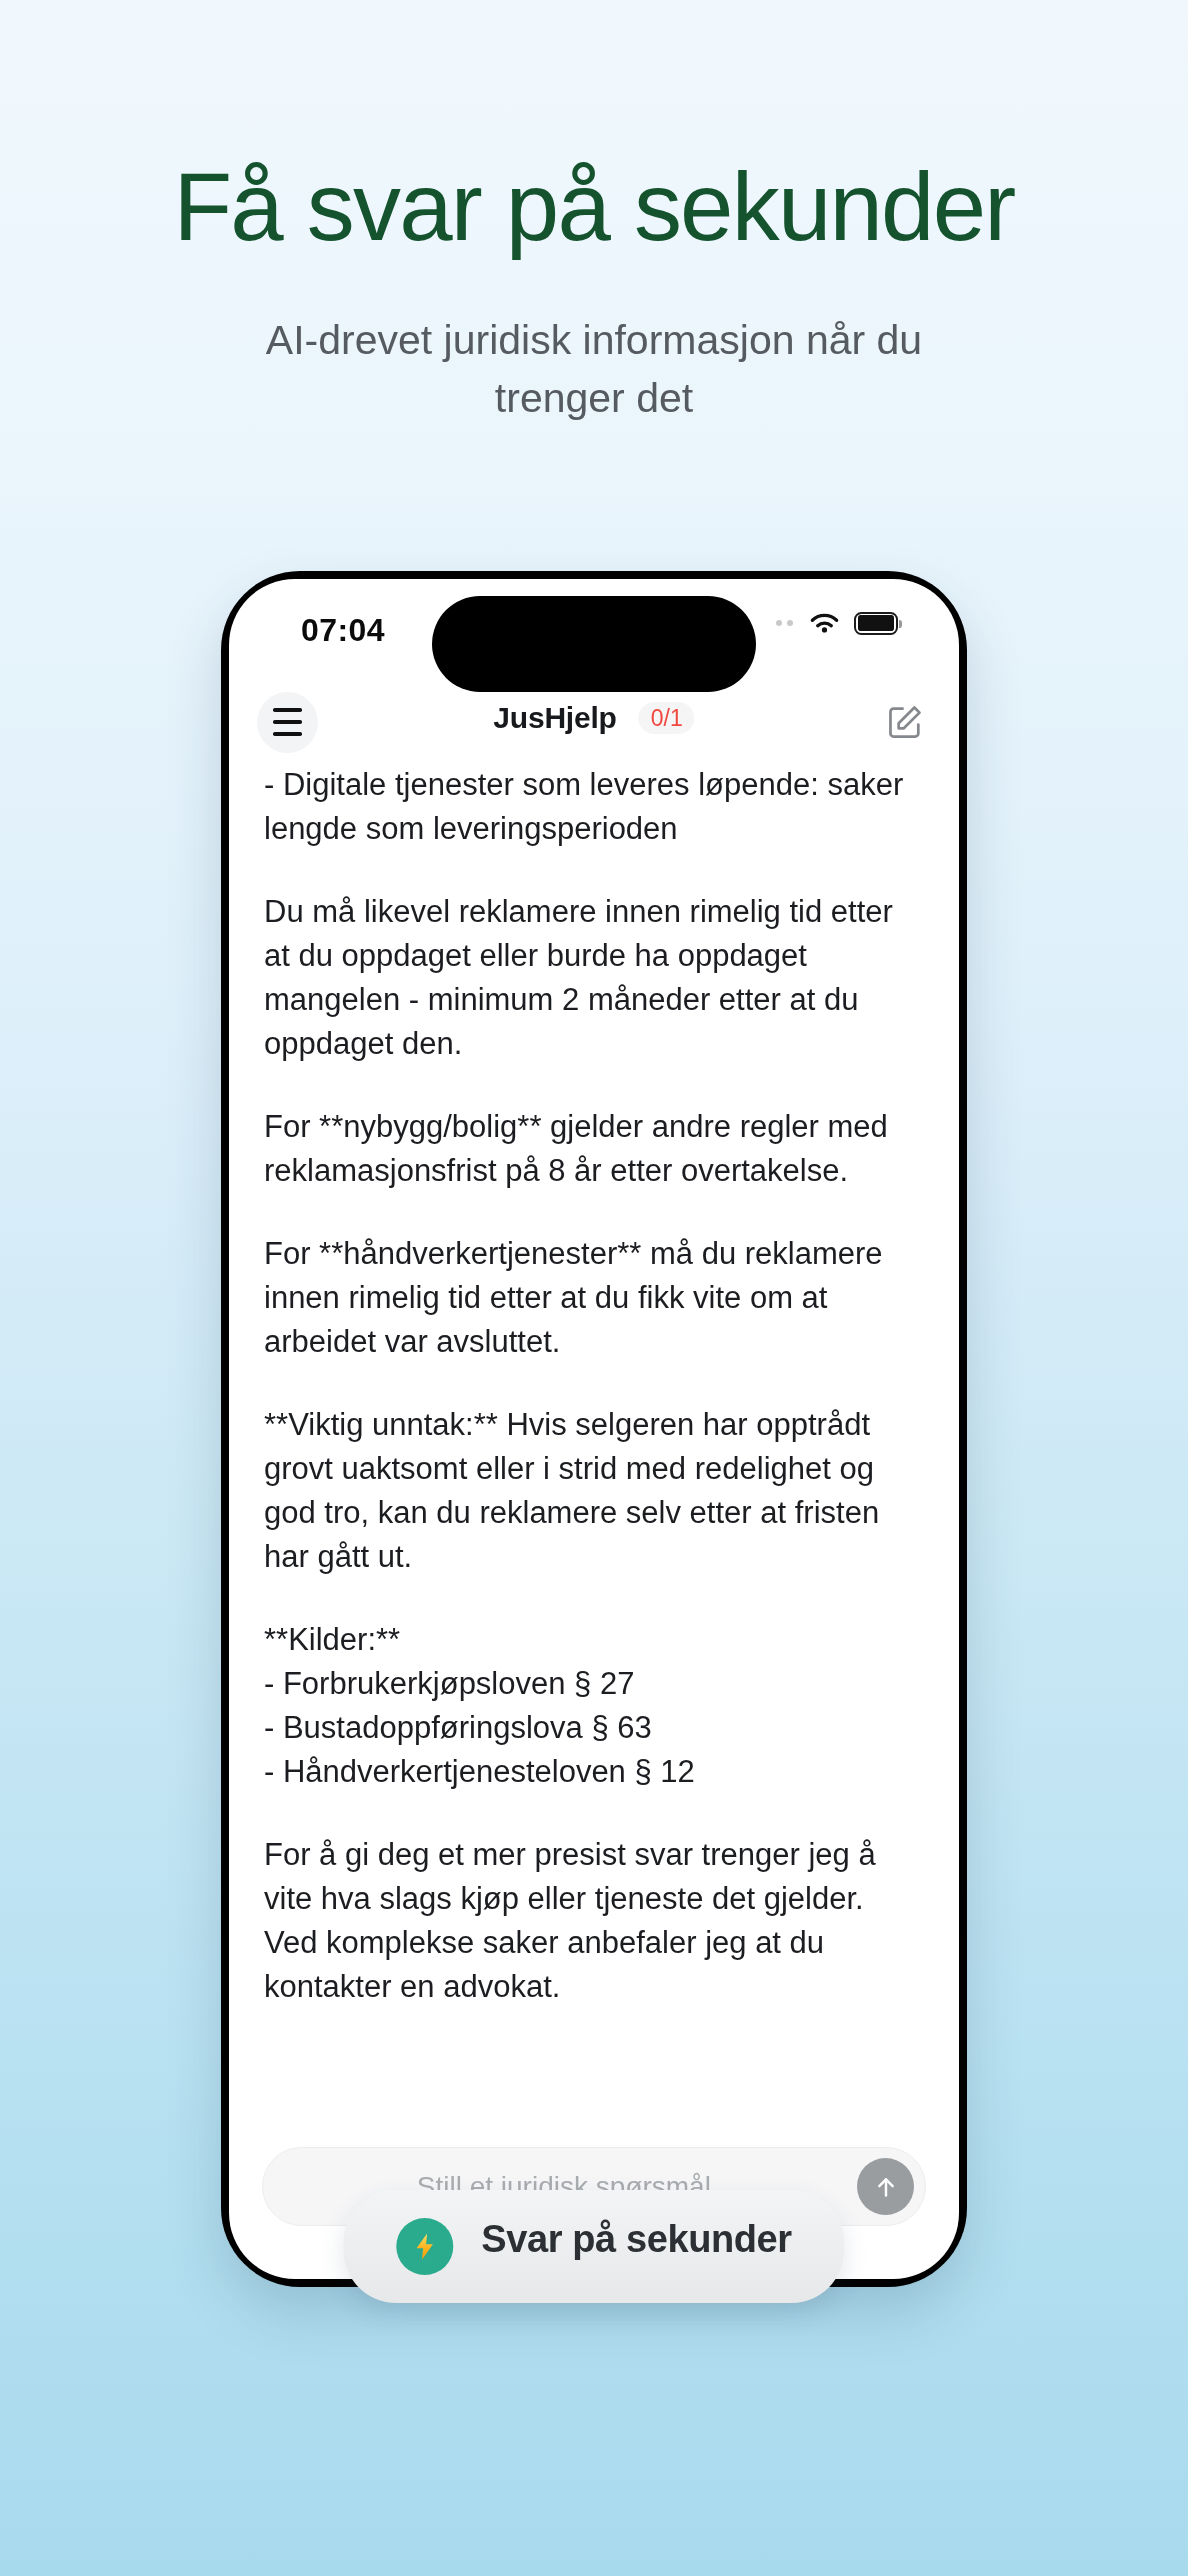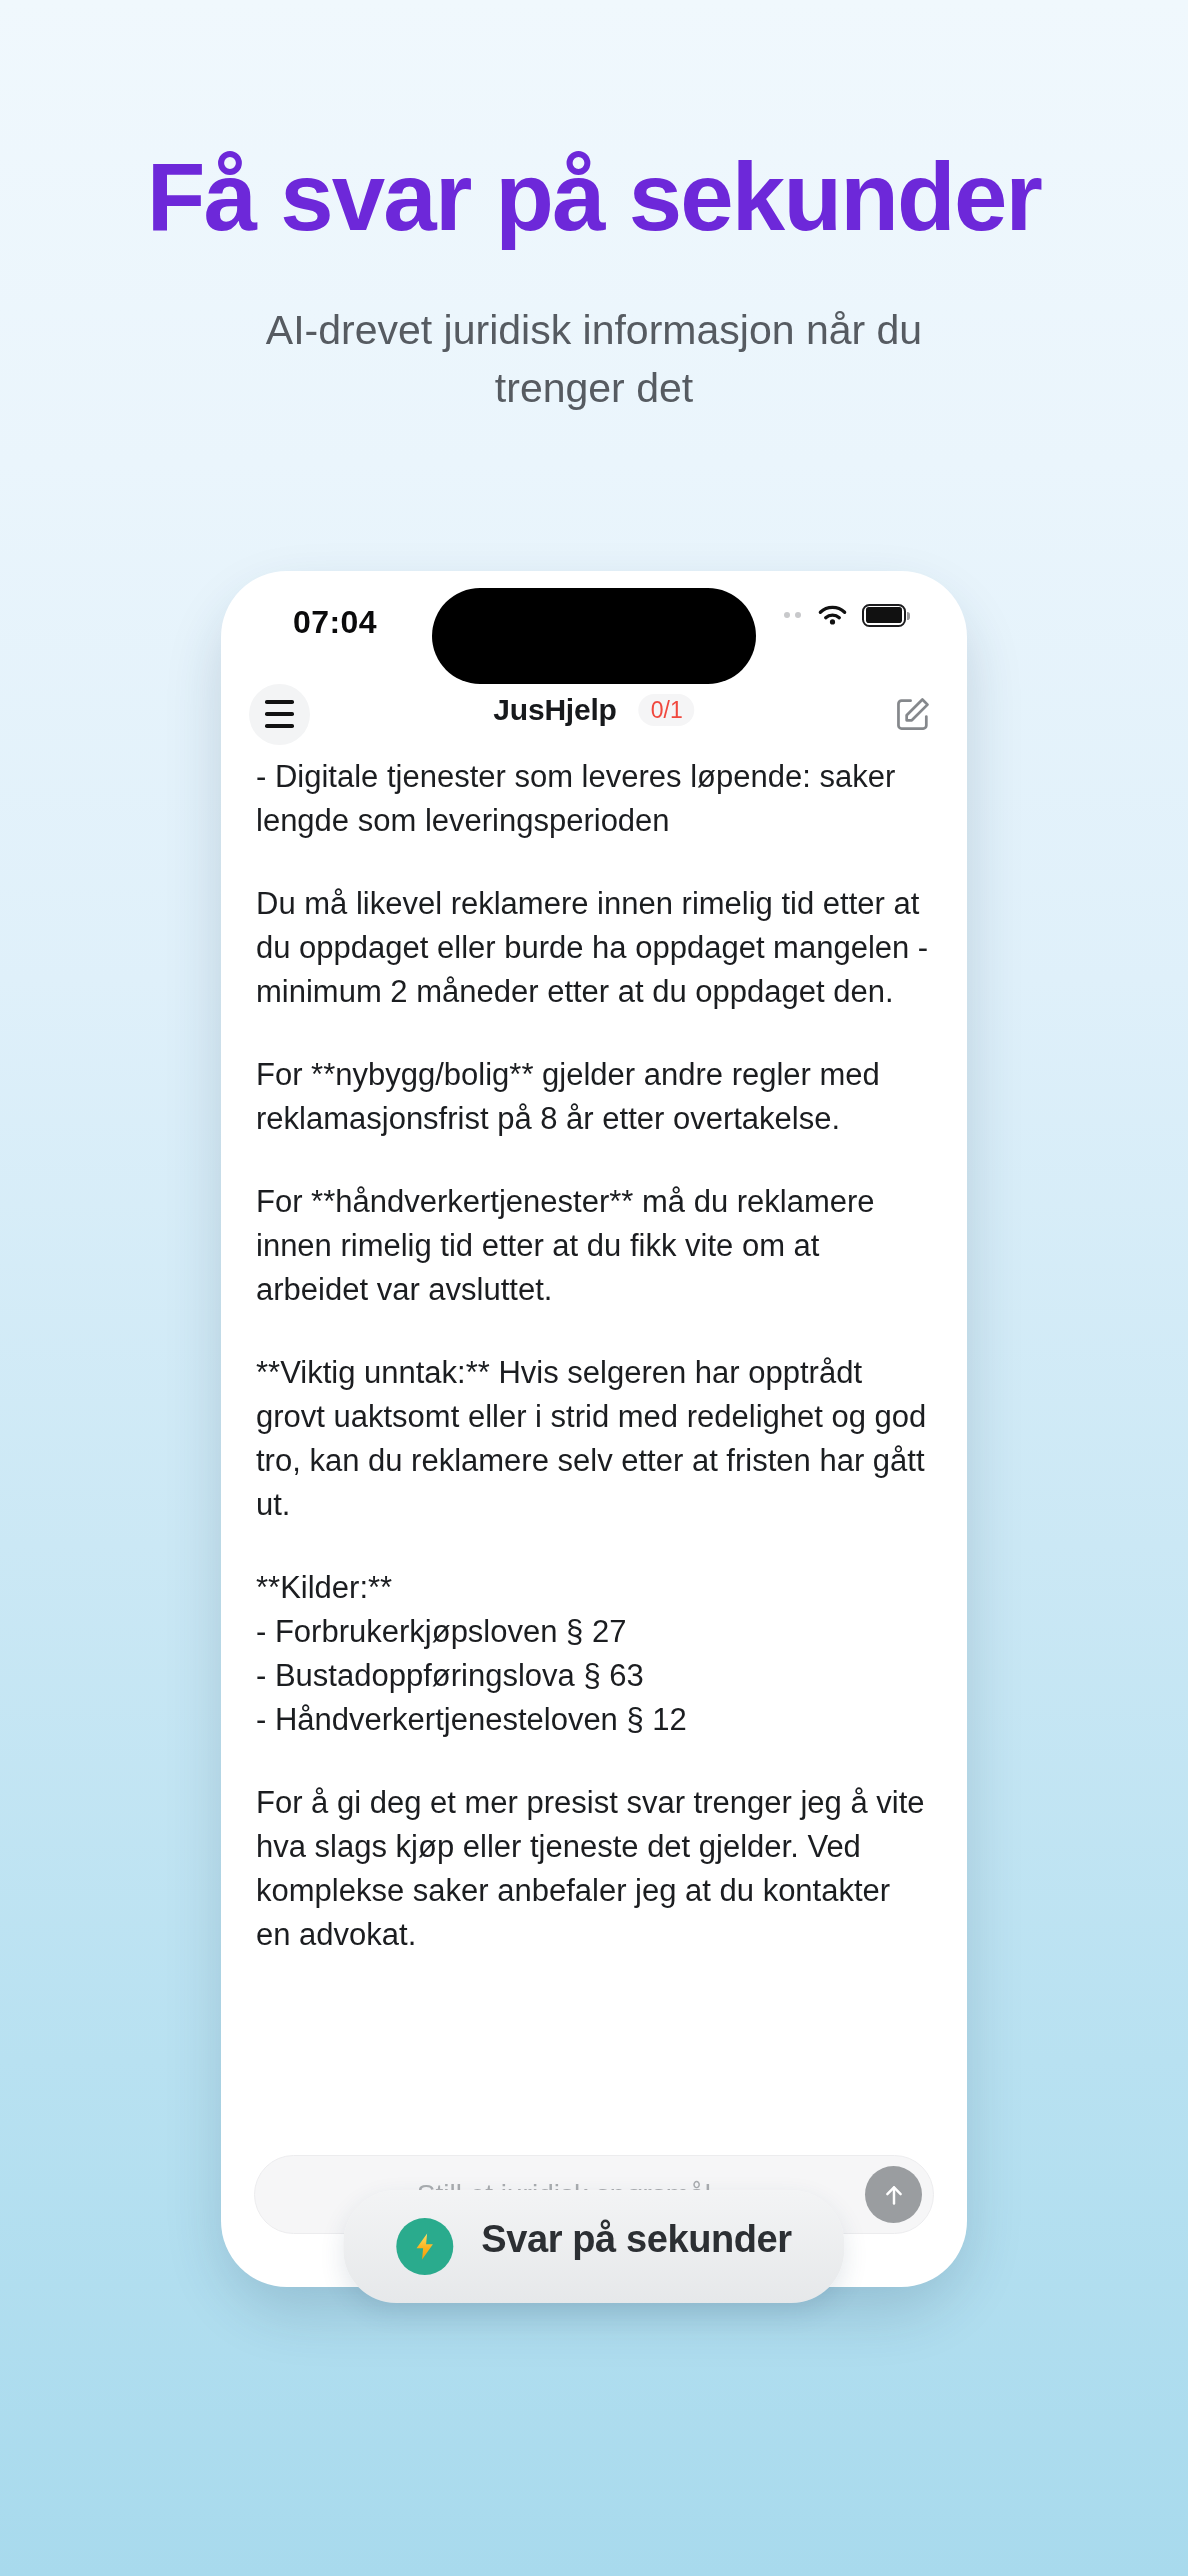--- a/index.html
+++ b/index.html
@@ -21,26 +21,26 @@
 
   
   .hero {
     position: absolute;
     top: 136px;
     left: 0;
     width: 1188px;
     text-align: center;
   }
   .hero-title {
-    margin: 4px;
+    margin: 14px;
     font-size: 96px;
     line-height: 1.18;
-    font-weight: 700;
+    font-weight: 400;
     letter-spacing: -1.8px;
-    color: #6d28d9;
+    color: #14532d;
     padding: 0 111px;
     box-sizing: border-box;
   }
   .hero-sub {
     margin: 48px auto 4px;
     width: 755px;
     font-size: 41px;
     line-height: 1.42;
     font-weight: 400;
     color: #565b61;
@@ -48,21 +48,21 @@
 
   
   .phone {
     position: absolute;
     left: 221px;
     top: 571px;
     width: 746px;
     height: 1716px;
     background: #000000;
     border-radius: 79px;
-    padding: 0;
+    padding: 8px;
     box-sizing: border-box;
     box-shadow: 0 26px 55px rgba(30,60,90,0.18);
   }
   .screen {
     position: relative;
     width: 100%;
     height: 100%;
     background: #ffffff;
     border-radius: 66px;
     overflow: hidden;

